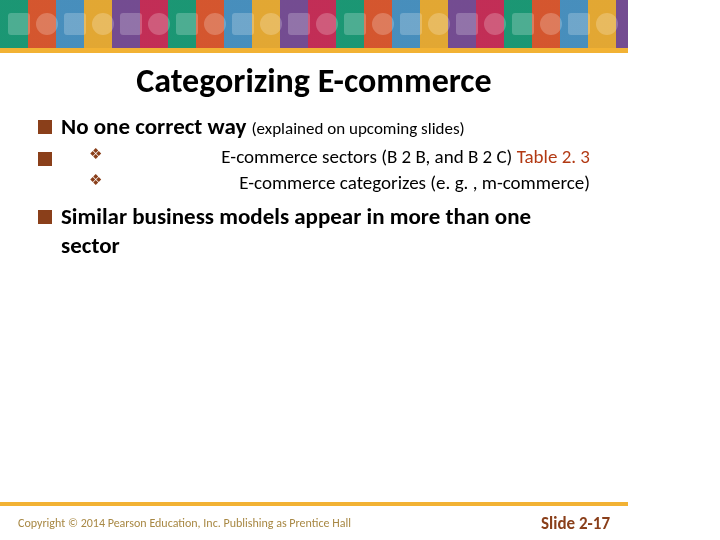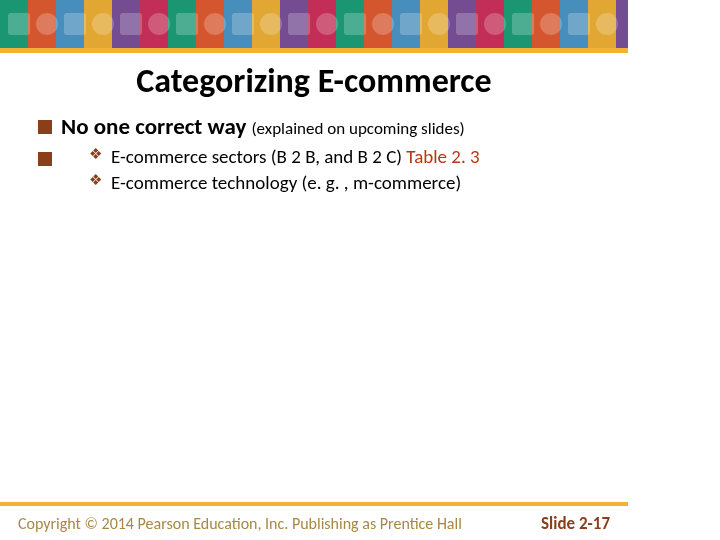--- a/index.html
+++ b/index.html
@@ -20,26 +20,26 @@
   .mini-icon { width: 22px; height: 22px; background: rgba(255,255,255,0.22); border-radius: 3px; }
   .mini-icon.circ { border-radius: 50%; }
   .banner-underline { height: 5px; background: #f2b234; }
   .content { flex: 1; padding: 10px 38px 0 38px; color: #000; }
   .title { text-align: center; font-weight: 700; font-size: 34px; line-height: 1.08; margin-bottom: 12px; }
   ul.top { list-style: none; }
   ul.top > li { position: relative; padding-left: 23px; font-size: 23px; font-weight: 700; line-height: 1.25; margin-bottom: 4px; }
   ul.top > li::before { content: ""; position: absolute; left: 0; top: 8px; width: 14px; height: 14px; background: #8a3f1a; }
   .sub-note { font-weight: 400; font-size: 17px; }
   ul.sub { list-style: none; margin: 2px 0 6px 0; }
-  ul.sub > li { position: relative; padding-left: 50px; font-size: 19px; font-weight: 400; line-height: 1.35; }
+  ul.sub > li { position: relative; padding-left: 50px; font-size: 19px; font-weight: 400; line-height: 1.35; text-align: right; }
   ul.sub > li::before { content: "\2756"; position: absolute; left: 28px; top: 0; font-size: 15px; color: #8a3f1a; }
   .highlight { color: #b23913; }
   .footer-line { height: 4px; background: #f2b234; margin-top: auto; }
   .footer { height: 34px; display: flex; justify-content: space-between; align-items: center; padding: 0 18px; background: #fff; }
-  .copyright { font-size: 16px; color: #a88844; }
+  .copyright { font-size: 12px; color: #a88844; }
   .pager { font-size: 17px; font-weight: 700; color: #8a3f1a; }
 </style>
 </head>
 <body>
 
 <div class="slide">
 
   <div class="banner">
     <div class="banner-strip"></div>
     <div class="banner-icons">
@@ -77,23 +77,26 @@
     <ul class="top">
       <li>
         <span>No one correct way </span><span class="sub-note">(explained on upcoming slides)</span>
       </li>
       <li>
         <ul class="sub">
           <li>
             <span>E-commerce sectors (B 2 B, and B 2 C) </span><span class="highlight">Table 2. 3</span>
           </li>
           <li>
-            <span>E-commerce technology (e. g. , m-commerce)</span>
+            <span>E-commerce categorizes (e. g. , m-commerce)</span>
           </li>
         </ul>
+      </li>
+      <li>
+        <span>Similar business models appear in more than one sector</span>
       </li>
     </ul>
   </div>
 
   <div class="footer-line"></div>
   <div class="footer">
     <div class="copyright">Copyright © 2014 Pearson Education, Inc. Publishing as Prentice Hall</div>
     <div class="pager">Slide 2-17</div>
   </div>
 

